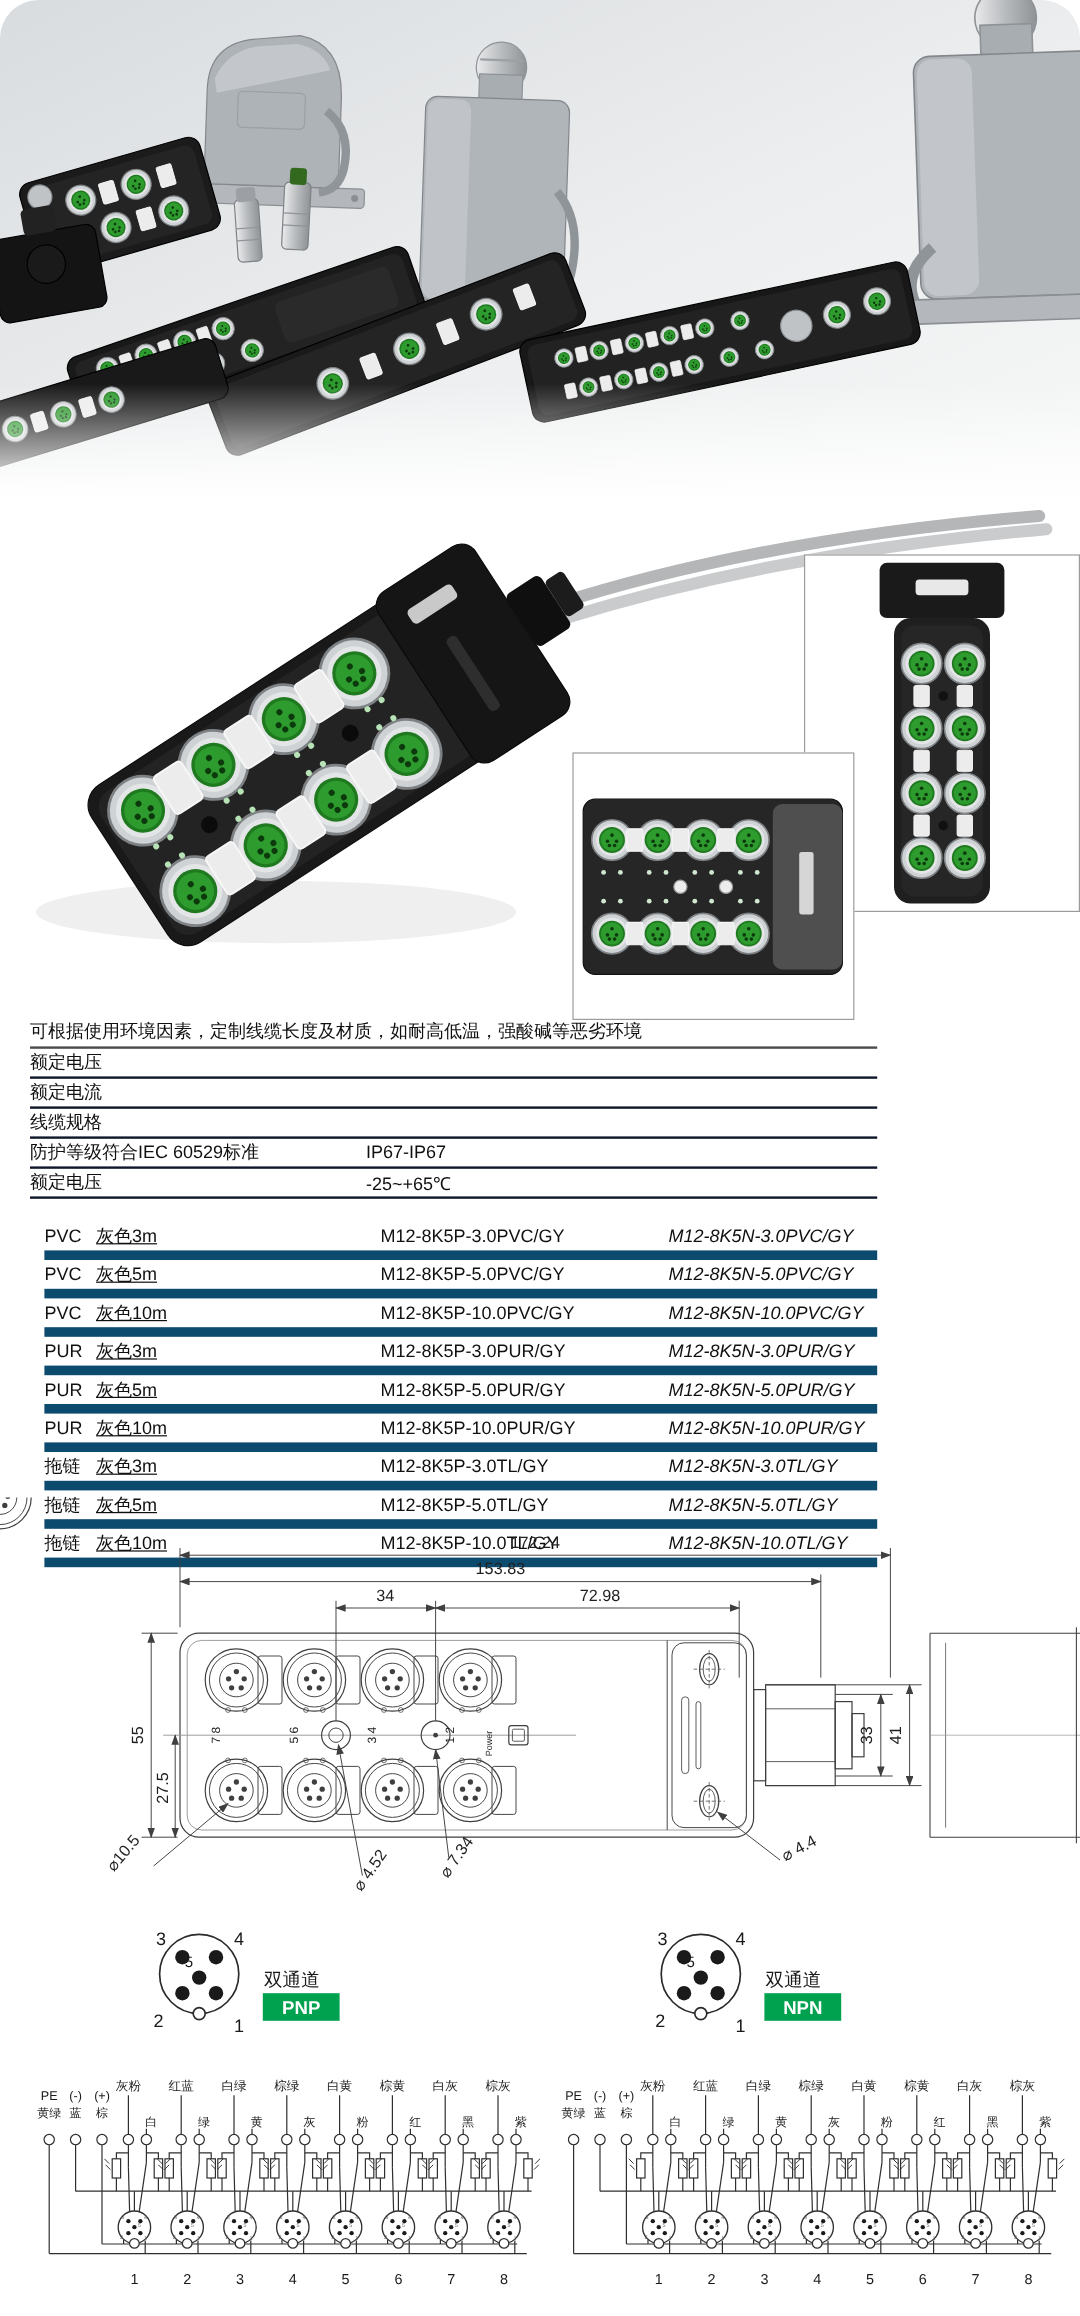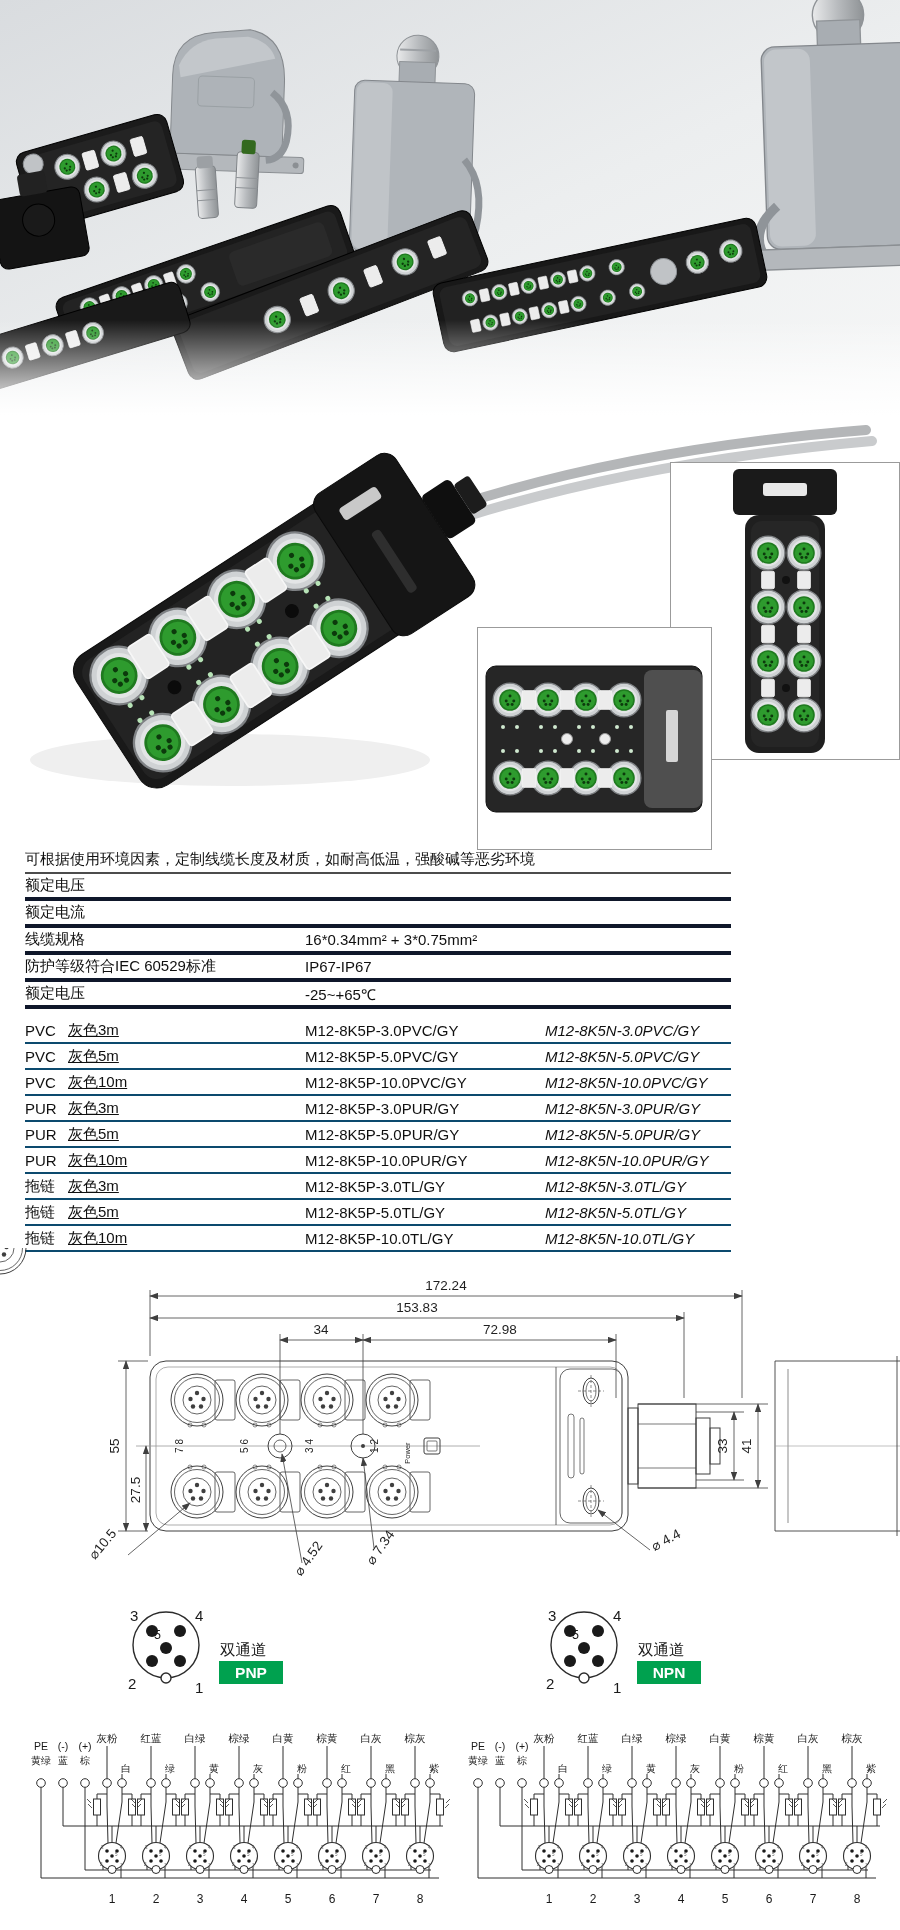--- a/index.html
+++ b/index.html
@@ -1,28 +1,28 @@
 <!DOCTYPE html>
 <html><head>
 <meta charset="utf-8">
 <style>
   html,body{margin:0;padding:0;background:#fff;}
   .page{position:relative;width:900px;height:1930px;background:#fff;overflow:hidden;
-        font-family:"Liberation Sans",sans-serif;color:#111;}
+        font-family:"Liberation Sans",sans-serif;color:#111;border-radius:32px;}
   .abs{position:absolute;}
   svg text{font-family:"Liberation Sans",sans-serif;}
   
   .desc{left:25px;top:850px;width:710px;font-size:15px;color:#101010;}
   .spec{left:25px;top:872px;width:706px;border-top:2px solid #4c4c4c;}
-  .spec-row{display:flex;height:23px;align-items:center;border-bottom:4px solid #0f172a;font-size:15px;color:#101010;}
+  .spec-row{display:flex;height:23px;align-items:center;border-bottom:2px solid #0f172a;font-size:15px;color:#101010;}
   .spec-label{width:280px;white-space:nowrap;}
   .spec-value{flex:1;white-space:nowrap;}
   
   .parts{left:25px;top:1018px;width:706px;font-size:15px;color:#101010;}
-  .part-row{display:flex;height:24px;align-items:center;border-bottom:2px solid #0c4a6e;}
+  .part-row{display:flex;height:24px;align-items:center;border-bottom:8px solid #0c4a6e;margin-left:12px;}
   .pm{width:43px;}.ps{width:237px;text-decoration:underline;}.pp{width:240px;}.pn{flex:1;font-style:italic;}
   
   .frame{position:absolute;background:#fff;border:1px solid #9b9b9b;z-index:3;}
 </style>
 </head>
 <body>
 
 <div class="page">
 
   <svg class="abs" style="left:0;top:0;z-index:1" width="900" height="415" viewBox="0 0 900 415">
@@ -300,21 +300,20 @@
   <div class="abs desc">可根据使用环境因素，定制线缆长度及材质，如耐高低温，强酸碱等恶劣环境</div>
   <div class="abs spec" id="spec-table">
       <div class="spec-row">
         <div class="spec-label">额定电压</div>
       </div>
       <div class="spec-row">
         <div class="spec-label">额定电流</div>
       </div>
       <div class="spec-row">
         <div class="spec-label">线缆规格</div>
-        <div class="spec-value">16*0.34mm² + 3*0.75mm²</div>
       </div>
       <div class="spec-row">
         <div class="spec-label">防护等级符合IEC 60529标准</div>
         <div class="spec-value">IP67-IP67</div>
       </div>
       <div class="spec-row">
         <div class="spec-label">额定电压</div>
         <div class="spec-value">-25~+65℃</div>
       </div>
     </div>

